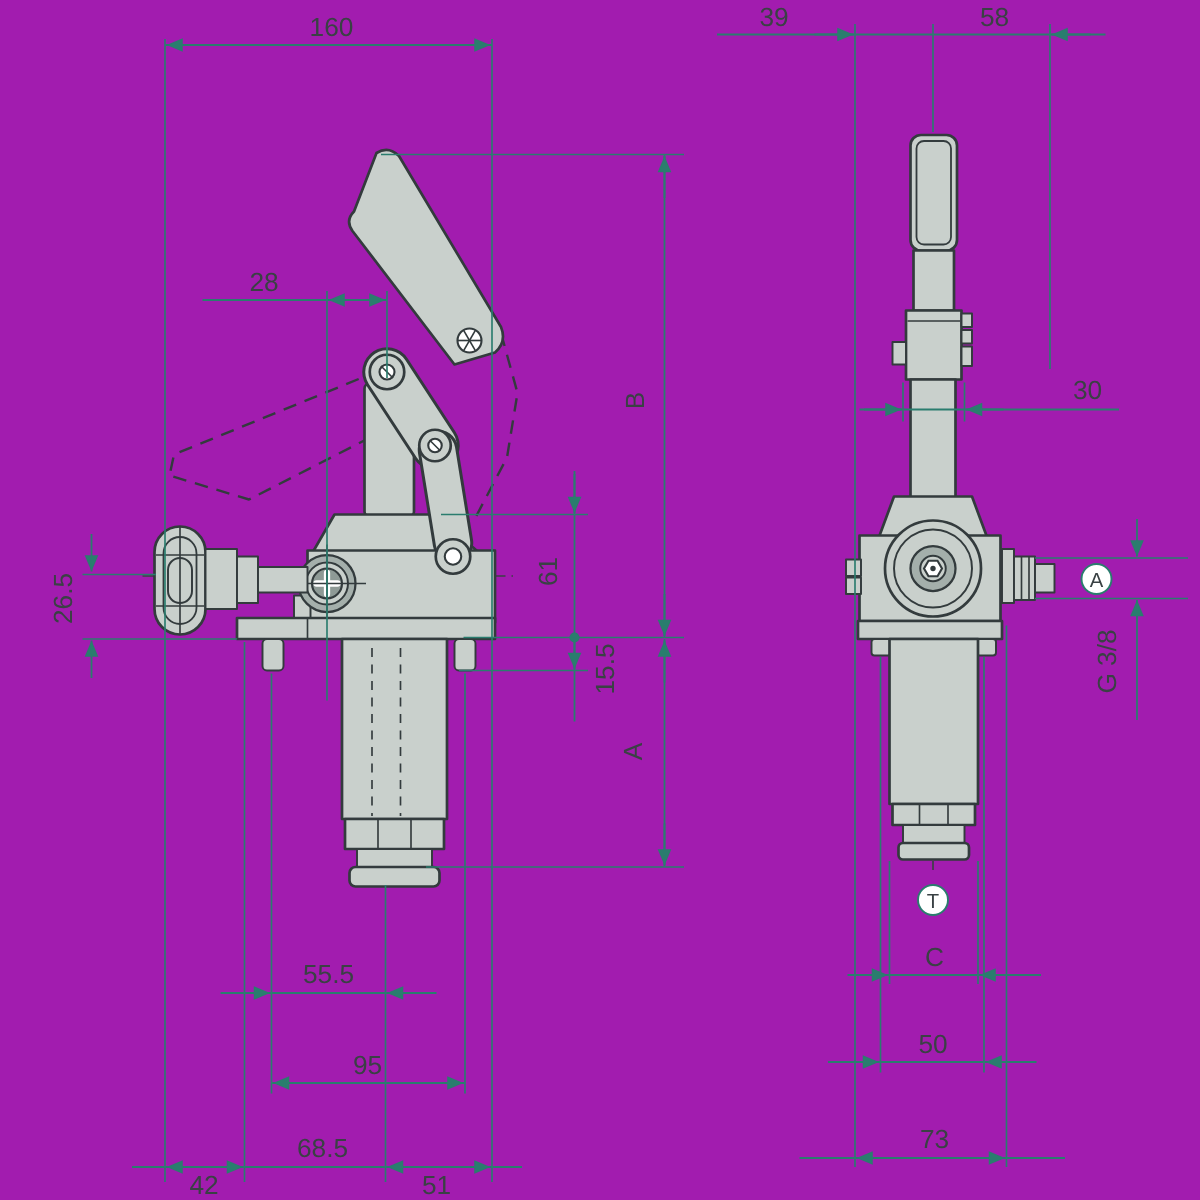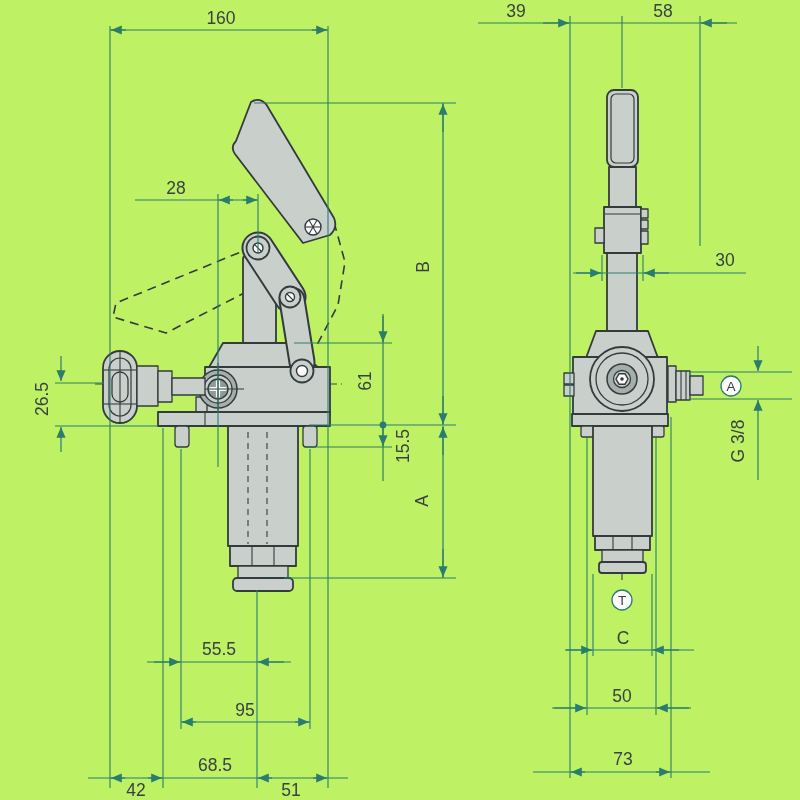--- a/index.html
+++ b/index.html
@@ -1,16 +1,16 @@
 <!DOCTYPE html>
 <html><head>
 <meta charset="utf-8">
 <style>
   html,body{margin:0;padding:0;background:#ffffff;}
-  .stage{width:800px;height:800px;background:#bef264;position:relative;overflow:hidden;}
+  .stage{width:800px;height:800px;background:#a21caf;position:relative;overflow:hidden;}
   svg{display:block;}
   
   .p1{fill:#c9d0cc;stroke:#333b3d;stroke-width:1.8;stroke-linejoin:round;}
   .p2{fill:#c9d0cc;stroke:#333b3d;stroke-width:1.3;stroke-linejoin:round;}
   .pd{fill:#a4afab;stroke:#333b3d;stroke-width:1.5;}
   .pw{fill:#ffffff;stroke:#333b3d;stroke-width:1.4;}
   .ln{stroke:#333b3d;stroke-width:1.1;fill:none;}
   .cl{stroke:#3a4144;stroke-width:1.1;fill:none;stroke-dasharray:9 5;}
   .ca{stroke:#3a4144;stroke-width:1;fill:none;stroke-dasharray:12 4 3 4;}
   .dash{stroke:#333b3d;stroke-width:1.6;fill:none;stroke-dasharray:9 6;stroke-linejoin:round;}

